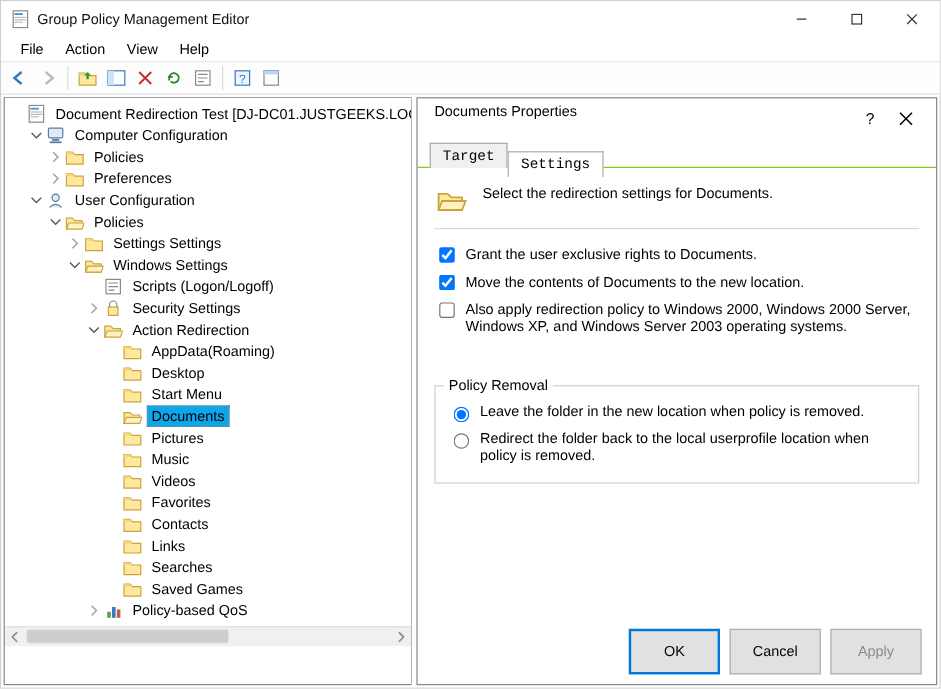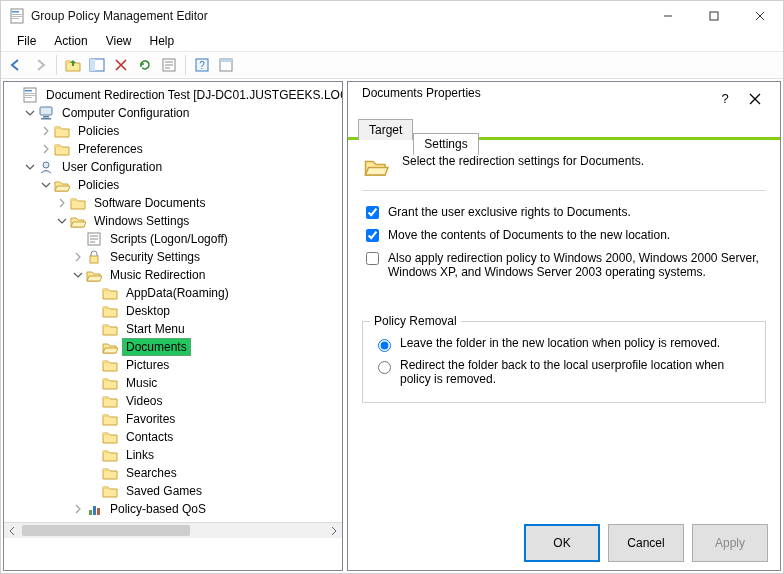--- a/index.html
+++ b/index.html
@@ -17,31 +17,31 @@
   .divider { width:1px; height:20px; background:#dcdcdc; margin:0 3px; }
   .body { flex:1; display:flex; overflow:hidden; border-top:0; }
   .treepane { width:340px; border:1px solid #828790; margin:2px 0 2px 2px; overflow:auto; position:relative; background:#fff; }
   .proppane { flex:1; margin:2px 2px 2px 4px; border:1px solid #828790; background:#fff; display:flex; flex-direction:column; }
   .treeroot { padding:4px 2px; }
   .node { display:flex; align-items:center; height:18px; white-space:nowrap; }
   .expander { width:16px; height:16px; display:flex; align-items:center; justify-content:center; cursor:pointer; flex:0 0 16px; }
   .noexp { width:16px; flex:0 0 16px; }
   .node .icon { width:16px; height:16px; margin-right:4px; flex:0 0 16px; }
   .node .label { padding:1px 3px; border:1px solid transparent; }
-  .node.selected .label { background:#22c55e; border:1px dotted #888; }
+  .node.selected .label { background:#0ea5e9; border:1px dotted #888; }
   .ind { display:inline-block; }
   .hscroll { position:sticky; bottom:0; left:0; right:0; height:16px; background:#f0f0f0; border-top:1px solid #dcdcdc; display:flex; }
   .hscroll .track { flex:1; background:#f0f0f0; position:relative; }
   .hscroll .thumb { position:absolute; top:2px; bottom:2px; left:2px; width:55%; background:#cdcdcd; border-radius:2px; }
   .hscroll .arr { width:16px; display:flex; align-items:center; justify-content:center; }
   
   .prop-title { display:flex; align-items:flex-start; height:36px; padding:4px 10px 0 14px; position:relative; }
   .prop-title .ttext { font-size:12px; flex:1; }
   .prop-close, .prop-help { width:30px; height:26px; display:flex; align-items:center; justify-content:center; font-size:14px; }
-  .tabstrip { display:flex; align-items:flex-start; padding-left:10px; height:22px; border-bottom:3px solid #84cc16;}
+  .tabstrip { display:flex; align-items:center; padding-left:10px; height:22px; border-bottom:1px solid #84cc16;font-family:Liberation Mono, monospace;}
   .tab { padding:3px 10px; font-size:12px; border:1px solid #ababab; border-bottom:none; background:#f0f0f0; margin-right:0px; position:relative; top:1px; }
   .tab.active { background:#fff; border-bottom:1px solid #fff;margin-top:14px; }
   .tabbody { flex:1; padding:14px 14px 8px 14px; display:flex; flex-direction:column; }
   .hdrrow { display:flex; align-items:flex-start; gap:12px; margin-bottom:14px; border-bottom:1px solid #d9d9d9; padding-bottom:12px; }
   .hdrrow .bigicon { width:28px; height:24px; }
   .opts .opt { display:flex; align-items:flex-start; gap:6px; margin-bottom:6px; }
   .opts input[type="checkbox"]{ margin-top:1px; }
   .fieldset-title { position:relative; top:7px; left:8px; background:#fff; padding:0 4px; display:inline-block; }
   .fieldset { border:1px solid #d0d0d0; margin-top:0; padding:14px 10px 10px 10px; }
   .radiorow { display:flex; align-items:flex-start; gap:6px; margin-bottom:6px; }
@@ -283,21 +283,21 @@
           <span class="expander">
               <svg width="16" height="16">
                 <use href="#svg-chev-right"></use>
               </svg>
             </span>
           <span class="icon">
               <svg width="16" height="16">
                 <use href="#svg-folder"></use>
               </svg>
             </span>
-          <span class="label">Software Documents</span>
+          <span class="label">Settings Settings</span>
         </div>
         <div class="node">
           <span class="ind" style="width:48px"></span>
           <span class="expander">
               <svg width="16" height="16">
                 <use href="#svg-chev-down"></use>
               </svg>
             </span>
           <span class="icon">
               <svg width="16" height="16">
@@ -334,21 +334,21 @@
           <span class="expander">
               <svg width="16" height="16">
                 <use href="#svg-chev-down"></use>
               </svg>
             </span>
           <span class="icon">
               <svg width="16" height="16">
                 <use href="#svg-folder-open"></use>
               </svg>
             </span>
-          <span class="label">Music Redirection</span>
+          <span class="label">Action Redirection</span>
         </div>
 
         <div class="node">
             <span class="ind" style="width:96px"></span>
             <span class="icon">
               <svg width="16" height="16">
                 <use href="#svg-folder"></use>
               </svg>
             </span>
             <span class="label">AppData(Roaming)</span>

